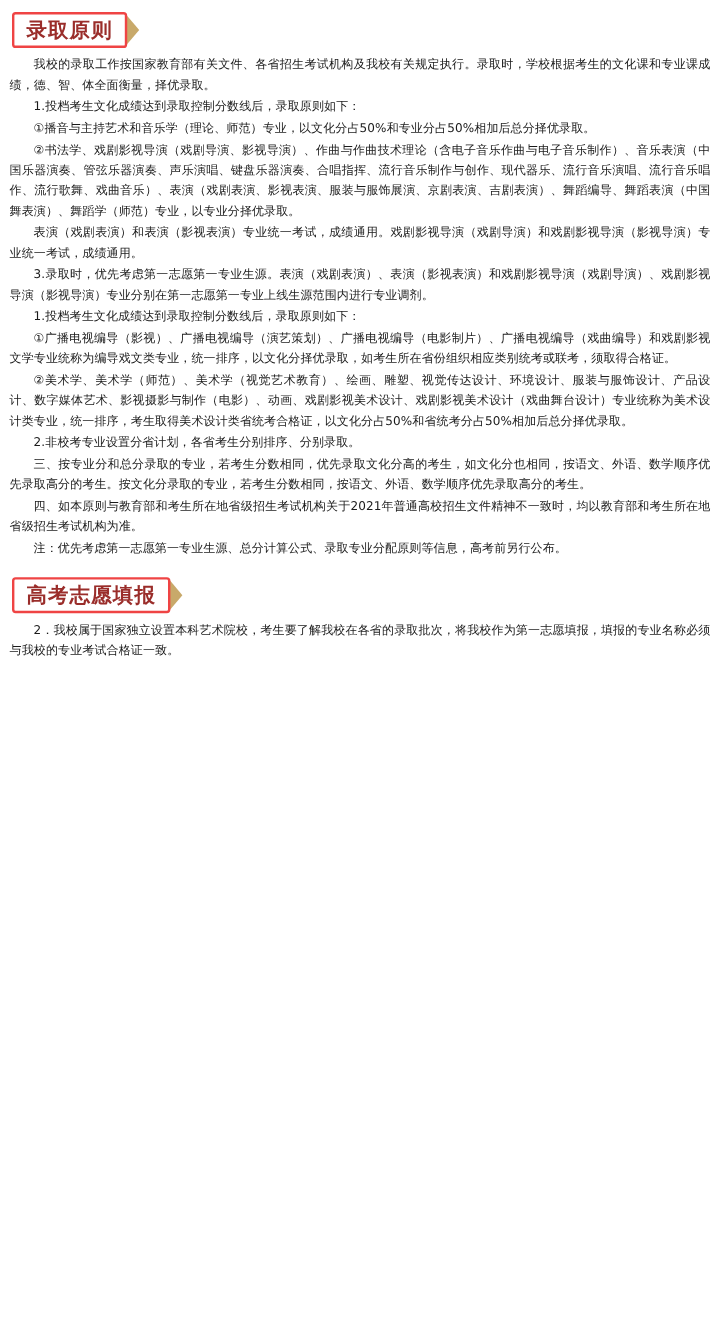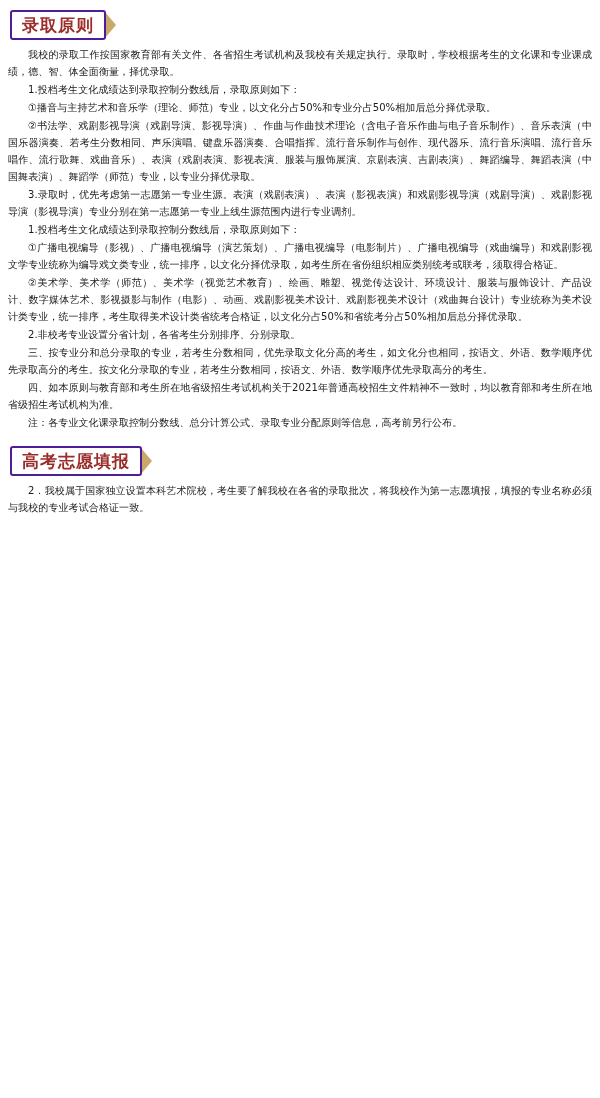--- a/index.html
+++ b/index.html
@@ -17,21 +17,21 @@
     box-sizing: border-box;
     padding: 0 8px 8px 8px;
     position: relative;
   }
   .head-box {
     display: inline-flex;
     align-items: center;
     height: 26px;
     padding: 0 10px 0 10px;
     background: #ffffff;
-    border: 2px solid #4c1d95;
+    border: 2px solid #ef4444;
     border-radius: 3px;
     font-size: 17px;
     font-weight: bold;
     color: #9a2d2a;
     letter-spacing: 1px;
     position: relative;
     vertical-align: middle;
   }
   .head-arrow {
     display: inline-block;
@@ -70,29 +70,30 @@
 
   <div class="head-wrap">
     <span class="head-box">录取原则</span>
     <span class="head-arrow"></span>
   </div>
 
   <div class="block">
     <p class="para ind1">我校的录取工作按国家教育部有关文件、各省招生考试机构及我校有关规定执行。录取时，学校根据考生的文化课和专业课成绩，德、智、体全面衡量，择优录取。</p>
     <p class="para ind1">1.投档考生文化成绩达到录取控制分数线后，录取原则如下：</p>
     <p class="para ind1">①播音与主持艺术和音乐学（理论、师范）专业，以文化分占50%和专业分占50%相加后总分择优录取。</p>
-    <p class="para ind1">②书法学、戏剧影视导演（戏剧导演、影视导演）、作曲与作曲技术理论（含电子音乐作曲与电子音乐制作）、音乐表演（中国乐器演奏、若考生分数相同、声乐演唱、键盘乐器演奏、合唱指挥、流行音乐制作与创作、现代器乐、流行音乐演唱、流行音乐唱作、流行歌舞、戏曲音乐）、表演（戏剧表演、影视表演、服装与服饰展演、京剧表演、吉剧表演）、舞蹈编导、舞蹈表演（中国舞表演）、舞蹈学（师范）专业，以专业分择优录取。</p>
+    <p class="para ind1">②书法学、戏剧影视导演（戏剧导演、影视导演）、作曲与作曲技术理论（含电子音乐作曲与电子音乐制作）、音乐表演（中国乐器演奏、管弦乐器演奏、声乐演唱、键盘乐器演奏、合唱指挥、流行音乐制作与创作、现代器乐、流行音乐演唱、流行音乐唱作、流行歌舞、戏曲音乐）、表演（戏剧表演、影视表演、服装与服饰展演、京剧表演、吉剧表演）、舞蹈编导、舞蹈表演（中国舞表演）、舞蹈学（师范）专业，以专业分择优录取。</p>
+    <p class="para ind1">表演（戏剧表演）和表演（影视表演）专业统一考试，成绩通用。戏剧影视导演（戏剧导演）和戏剧影视导演（影视导演）专业统一考试，成绩通用。</p>
     <p class="para ind1">3.录取时，优先考虑第一志愿第一专业生源。表演（戏剧表演）、表演（影视表演）和戏剧影视导演（戏剧导演）、戏剧影视导演（影视导演）专业分别在第一志愿第一专业上线生源范围内进行专业调剂。</p>
     <p class="para ind1">1.投档考生文化成绩达到录取控制分数线后，录取原则如下：</p>
     <p class="para ind1">①广播电视编导（影视）、广播电视编导（演艺策划）、广播电视编导（电影制片）、广播电视编导（戏曲编导）和戏剧影视文学专业统称为编导戏文类专业，统一排序，以文化分择优录取，如考生所在省份组织相应类别统考或联考，须取得合格证。</p>
     <p class="para ind1">②美术学、美术学（师范）、美术学（视觉艺术教育）、绘画、雕塑、视觉传达设计、环境设计、服装与服饰设计、产品设计、数字媒体艺术、影视摄影与制作（电影）、动画、戏剧影视美术设计、戏剧影视美术设计（戏曲舞台设计）专业统称为美术设计类专业，统一排序，考生取得美术设计类省统考合格证，以文化分占50%和省统考分占50%相加后总分择优录取。</p>
     <p class="para ind1">2.非校考专业设置分省计划，各省考生分别排序、分别录取。</p>
     <p class="para ind1">三、按专业分和总分录取的专业，若考生分数相同，优先录取文化分高的考生，如文化分也相同，按语文、外语、数学顺序优先录取高分的考生。按文化分录取的专业，若考生分数相同，按语文、外语、数学顺序优先录取高分的考生。</p>
     <p class="para ind1">四、如本原则与教育部和考生所在地省级招生考试机构关于2021年普通高校招生文件精神不一致时，均以教育部和考生所在地省级招生考试机构为准。</p>
-    <p class="para ind1">注：各专业文化课录取控制分数线、总分计算公式、录取专业分配原则等信息，高考前另行公布。</p>
+    <p class="para ind1">注：优先考虑第一志愿第一专业生源、总分计算公式、录取专业分配原则等信息，高考前另行公布。</p>
   </div>
 
   <div class="spacer-sm"></div>
 
   <div class="head-wrap">
     <span class="head-box">高考志愿填报</span>
     <span class="head-arrow"></span>
   </div>
 
   <div class="block">

